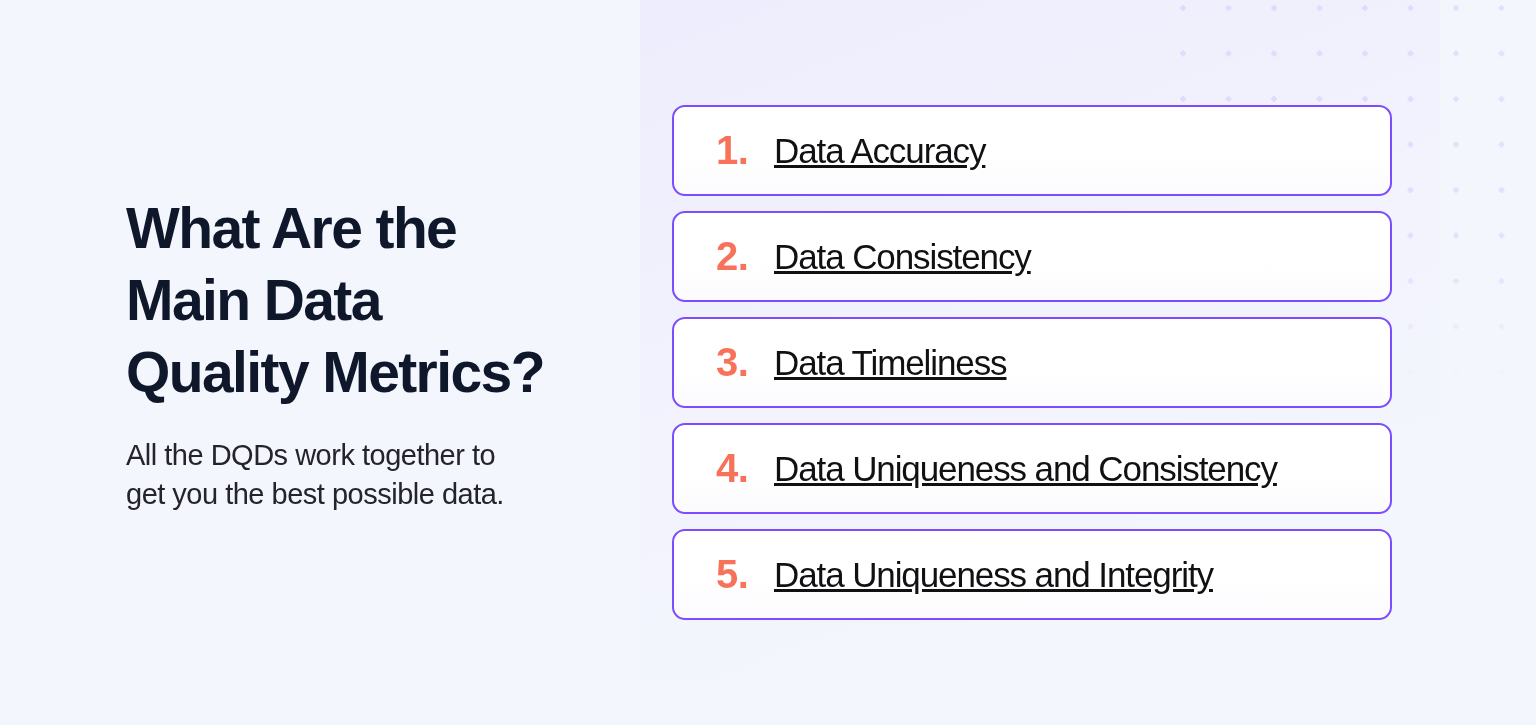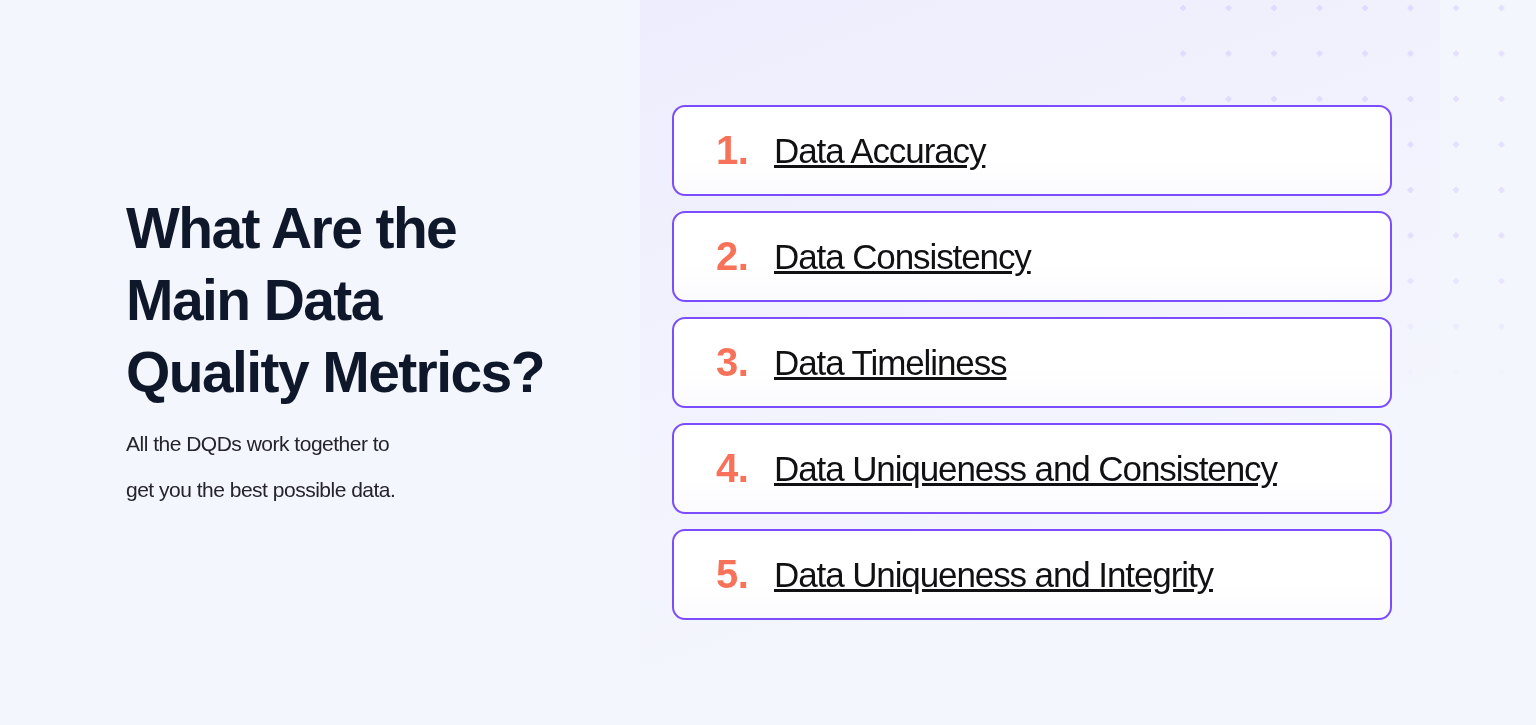--- a/index.html
+++ b/index.html
@@ -54,23 +54,23 @@
   #page-title {
     font-size:57px;
     font-weight:700;
     line-height:72px;
     letter-spacing:-1.6px;
     color:#0f172a;
     white-space:pre-line;
   }
 
   #page-subtitle {
-    margin-top:13px;
-    font-size:21px;
-    line-height:46px;
+    margin-top:28px;
+    font-size:29px;
+    line-height:39px;
     letter-spacing:-0.5px;
     color:#24242a;
     white-space:pre-line;
   }
 
   
   #metrics-list {
     position:absolute;
     left:672px;
     top:105px;

